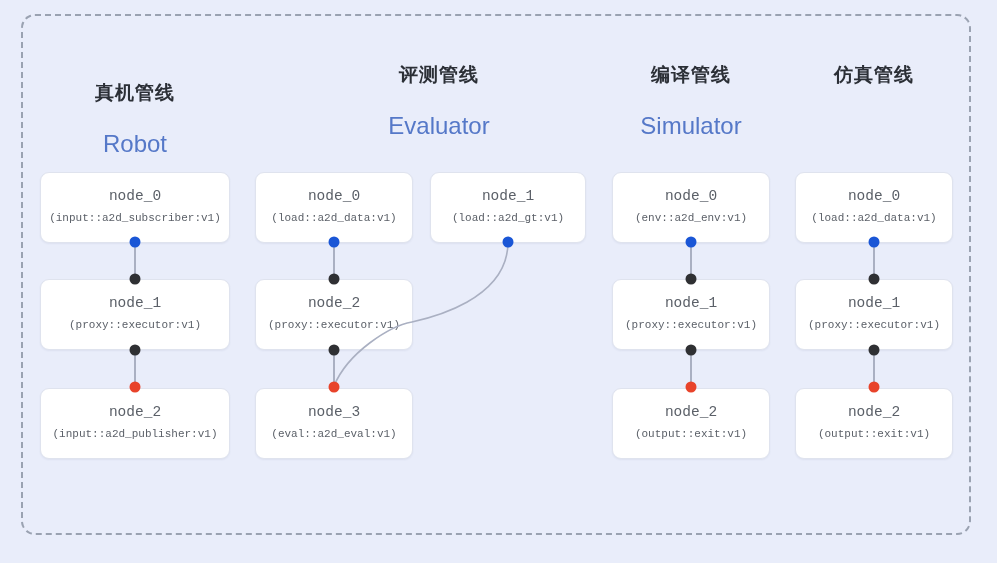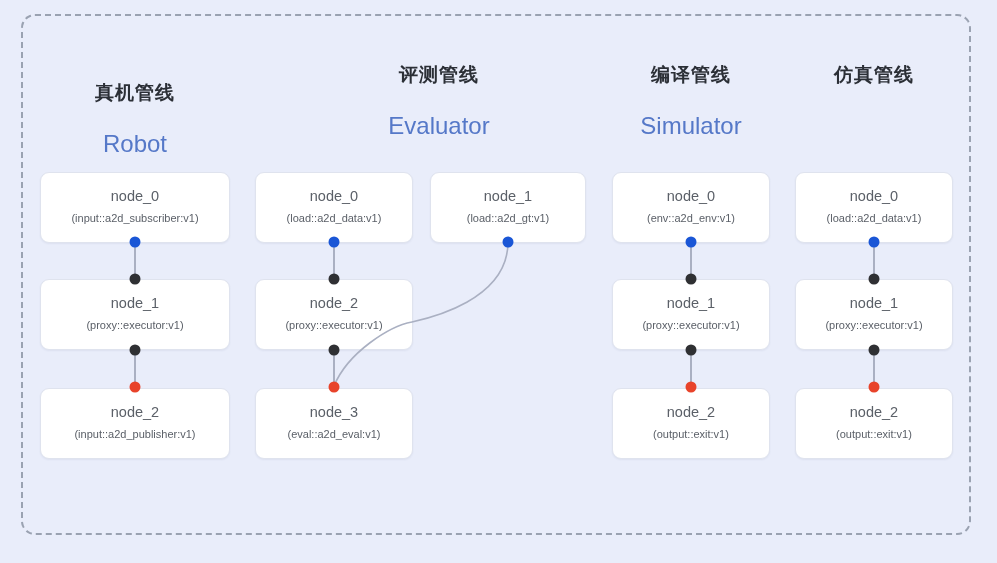--- a/index.html
+++ b/index.html
@@ -62,20 +62,21 @@
     box-sizing: border-box;
     background: #ffffff;
     border: 1px solid #dfe3ee;
     border-radius: 9px;
     box-shadow: 0 1px 2px rgba(60,70,110,0.07);
     display: flex;
     flex-direction: column;
     align-items: center;
     justify-content: center;
     color: #5b6068;
+    font-family: Liberation Mono, monospace;
   }
   .node-name {
     font-size: 14.5px;
     line-height: 19px;
     color: #5b6068;
     white-space: nowrap;
   }
   .node-sig {
     font-size: 11px;
     line-height: 19px;

